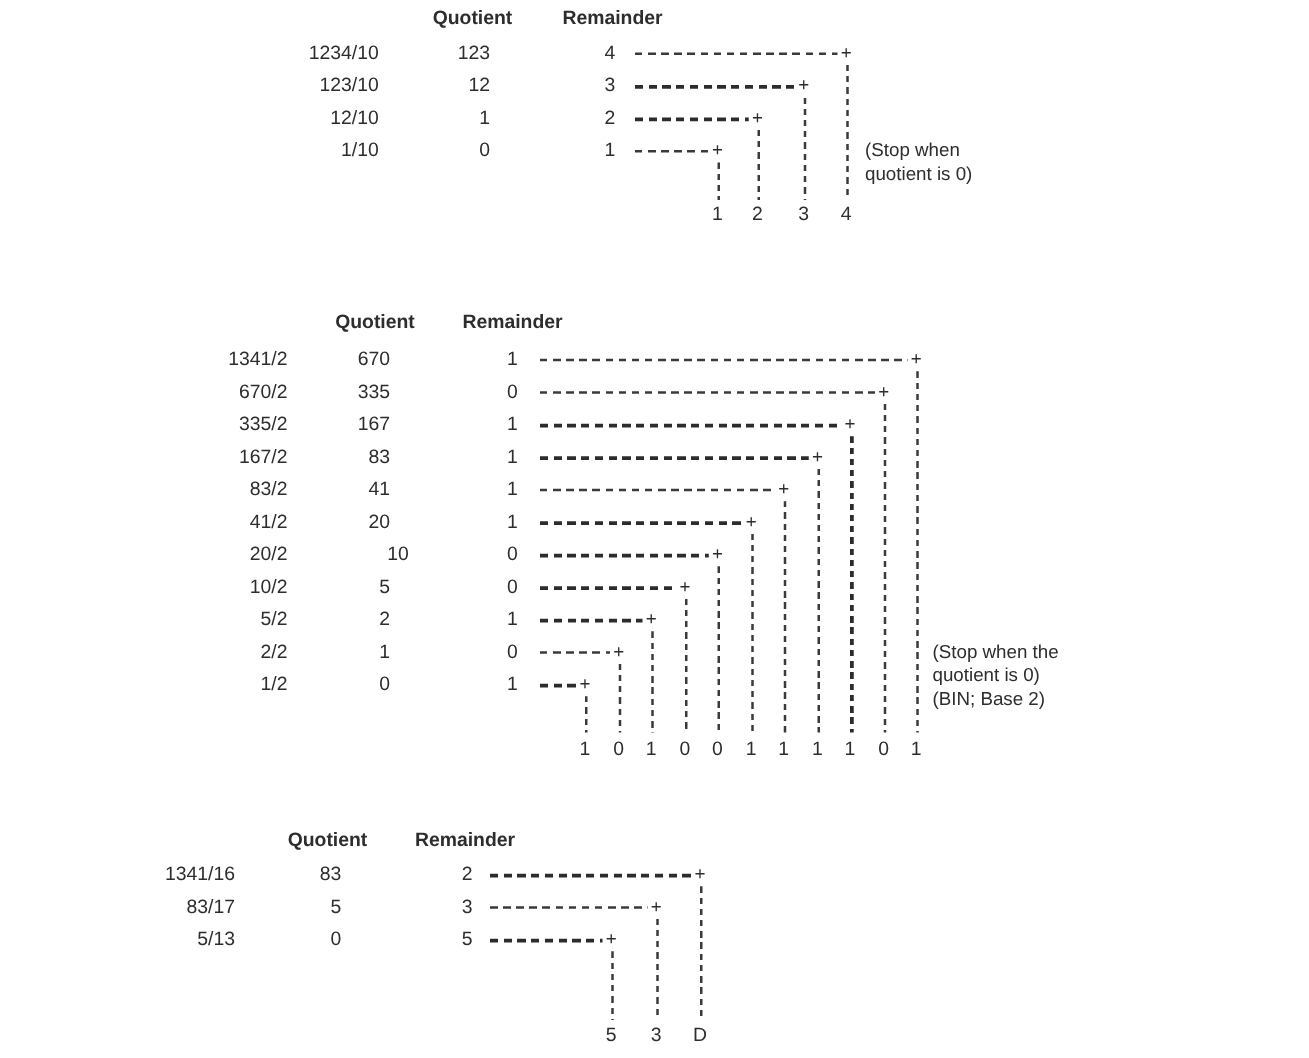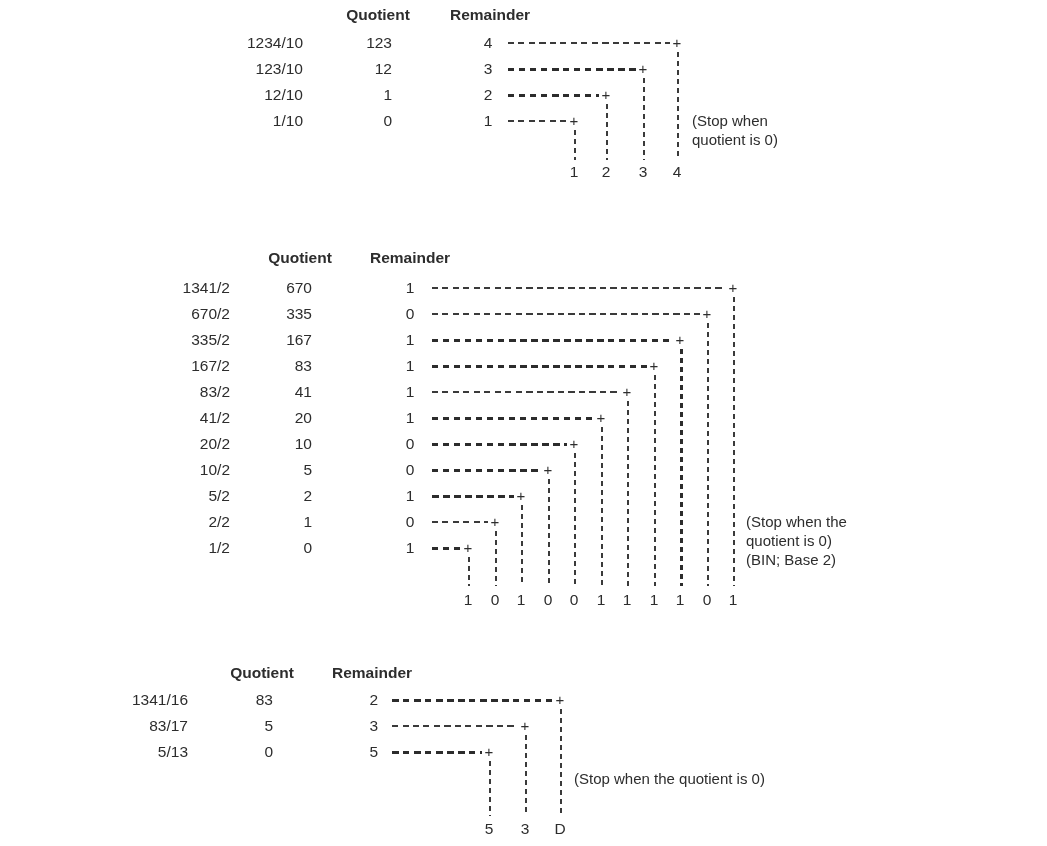--- a/index.html
+++ b/index.html
@@ -105,21 +105,21 @@
   <div class="hdash" style="left:432px;top:391px;width:188px"></div>
   <div class="plus" style="left:620px;top:383px">+</div>
 
   <div class="cell right" style="left:138px;top:409px;width:92px">41/2</div>
   <div class="cell right" style="left:250px;top:409px;width:62px">20</div>
   <div class="cell center" style="left:395px;top:409px;width:30px">1</div>
   <div class="hdash b" style="left:432px;top:417px;width:162px"></div>
   <div class="plus" style="left:594px;top:409px">+</div>
 
   <div class="cell right" style="left:138px;top:435px;width:92px">20/2</div>
-  <div class="cell right" style="left:250px;top:435px;width:62px">10</div>
+  <div class="cell right" style="left:265px;top:435px;width:62px">10</div>
   <div class="cell center" style="left:395px;top:435px;width:30px">0</div>
   <div class="hdash b" style="left:432px;top:443px;width:135px"></div>
   <div class="plus" style="left:567px;top:435px">+</div>
 
   <div class="cell right" style="left:138px;top:461px;width:92px">10/2</div>
   <div class="cell right" style="left:250px;top:461px;width:62px">5</div>
   <div class="cell center" style="left:395px;top:461px;width:30px">0</div>
   <div class="hdash b" style="left:432px;top:469px;width:109px"></div>
   <div class="plus" style="left:541px;top:461px">+</div>
 
@@ -195,16 +195,15 @@
 
   <div class="vdash" style="left:560px;top:709px;height:107px"></div>
   <div class="vdash" style="left:525px;top:735px;height:81px"></div>
   <div class="vdash" style="left:489px;top:761px;height:55px"></div>
 
   <div class="digit" style="left:481px;top:820px">5</div>
   <div class="digit" style="left:517px;top:820px">3</div>
   <div class="digit" style="left:552px;top:820px">D</div>
 
   <div class="note" style="left:574px;top:769px;line-height:20px">
-    <div>(Stop when the quotient is 0)</div>
   </div>
 
 </div>
 
 </body></html>

